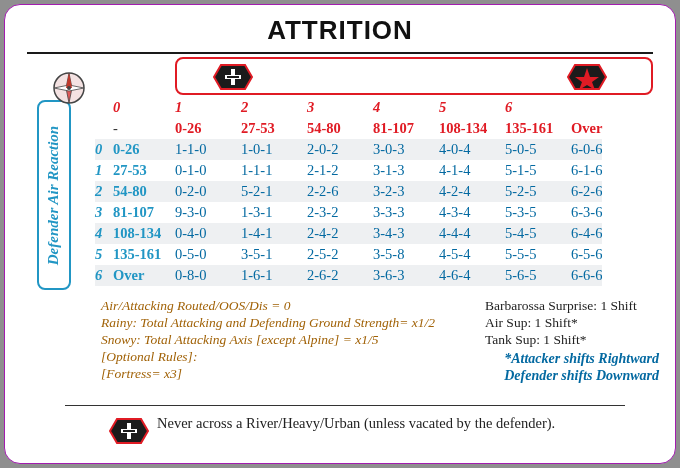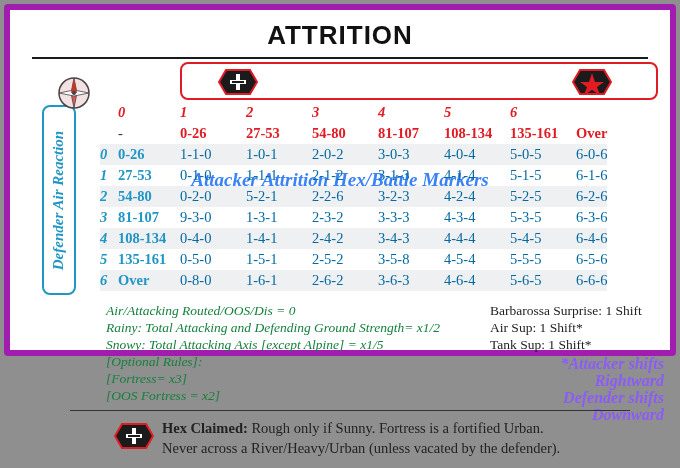--- a/index.html
+++ b/index.html
@@ -4,24 +4,24 @@
 <style>
   html,body{margin:0;padding:0;}
   body{
     width:680px;height:468px;
     background:#8f8f8f;
     font-family:"Liberation Serif", serif;
     overflow:hidden;
   }
   .card{
     position:absolute;left:4px;top:4px;
-    width:672px;height:352px;
+    width:672px;height:460px;
     background:#ffffff;
-    border:6px solid #a21caf;
-    border-radius:4px;
+    border:1px solid #a21caf;
+    border-radius:16px;
     box-sizing:border-box;
   }
   .title{
     text-align:center;
     font-family:"Liberation Sans", sans-serif;
     font-weight:bold;
     font-size:26px;
     letter-spacing:1px;
     color:#111;
     margin-top:10px;
@@ -102,29 +102,29 @@
   }
   .dash{color:#333;font-size:14.5px;padding-left:2px;}
   .cell{color:#0369a1;}
   .zebra{background:#eef0f2;}
   .w0{width:62px;}
   .wc{width:66px;}
 
   
   .notes{
     position:absolute;left:96px;top:292px;
-    font-size:13.5px;font-style:italic;color:#15803d;
+    font-size:13.5px;font-style:italic;color:#a16207;
     line-height:17px;
   }
   .notes-right{
     position:absolute;left:480px;top:292px;
     font-size:13.5px;color:#222;
     line-height:17px;
   }
-  .redital{color:#8b5cf6;font-weight:bold;font-style:italic;font-size:16px;line-height:17px;}
+  .redital{color:#0369a1;font-weight:bold;font-style:italic;font-size:14px;line-height:17px;}
   .notes-red{
     position:absolute;left:494px;top:345px;text-align:right;width:160px;
   }
 
   .botline{
     position:absolute;left:60px;top:400px;width:560px;height:1px;background:#333;
   }
   .bottom{
     position:absolute;left:152px;top:408px;width:480px;
     font-size:14.5px;color:#222;line-height:20px;
@@ -248,21 +248,21 @@
       <td class="cell">2-4-2</td>
       <td class="cell">3-4-3</td>
       <td class="cell">4-4-4</td>
       <td class="cell">5-4-5</td>
       <td class="cell">6-4-6</td>
     </tr>
     <tr>
       <td class="rowhdrnum">5</td>
       <td class="rng">135-161</td>
       <td class="cell">0-5-0</td>
-      <td class="cell">1-5-1</td>
+      <td class="cell">3-5-1</td>
       <td class="cell">2-5-2</td>
       <td class="cell">3-5-8</td>
       <td class="cell">4-5-4</td>
       <td class="cell">5-5-5</td>
       <td class="cell">6-5-6</td>
     </tr>
     <tr class="zebra">
       <td class="rowhdrnum">6</td>
       <td class="rng">Over</td>
       <td class="cell">0-8-0</td>
@@ -275,21 +275,20 @@
     </tr>
   </tbody>
     </table>
 
   <div class="notes">
     <div>Air/Attacking Routed/OOS/Dis = 0</div>
     <div>Rainy: Total Attacking and Defending Ground Strength= x1/2</div>
     <div>Snowy: Total Attacking Axis [except Alpine] = x1/5</div>
     <div>[Optional Rules]:</div>
     <div>[Fortress= x3]</div>
-    <div>[OOS Fortress = x2]</div>
   </div>
 
   <div class="notes-right">
     <div>Barbarossa Surprise: 1 Shift</div>
     <div>Air Sup: 1 Shift*</div>
     <div>Tank Sup: 1 Shift*</div>
   </div>
 
   <div class="notes-red">
     <div class="redital">*Attacker shifts Rightward</div>
@@ -301,19 +300,16 @@
   <div class="botcounter">
     <svg width="40" height="28" viewBox="0 0 40 28">
       <polygon points="8,2 32,2 39,14 32,26 8,26 1,14" fill="#1b1b1b" stroke="#e01b24" stroke-width="2"></polygon>
       <rect x="12" y="12" width="16" height="4" fill="#fff"></rect>
       <rect x="18" y="6" width="4" height="16" fill="#fff"></rect>
       <rect x="14" y="13" width="12" height="2" fill="#1b1b1b"></rect>
     </svg>
   </div>
 
   <div class="bottom">
-    <div>
-      <b>Hex Claimed:</b><span> Rough only if Sunny. Fortress is a fortified Urban.</span>
-    </div>
     <div>Never across a River/Heavy/Urban (unless vacated by the defender).</div>
   </div>
 
 </div>
 
 </body></html>

